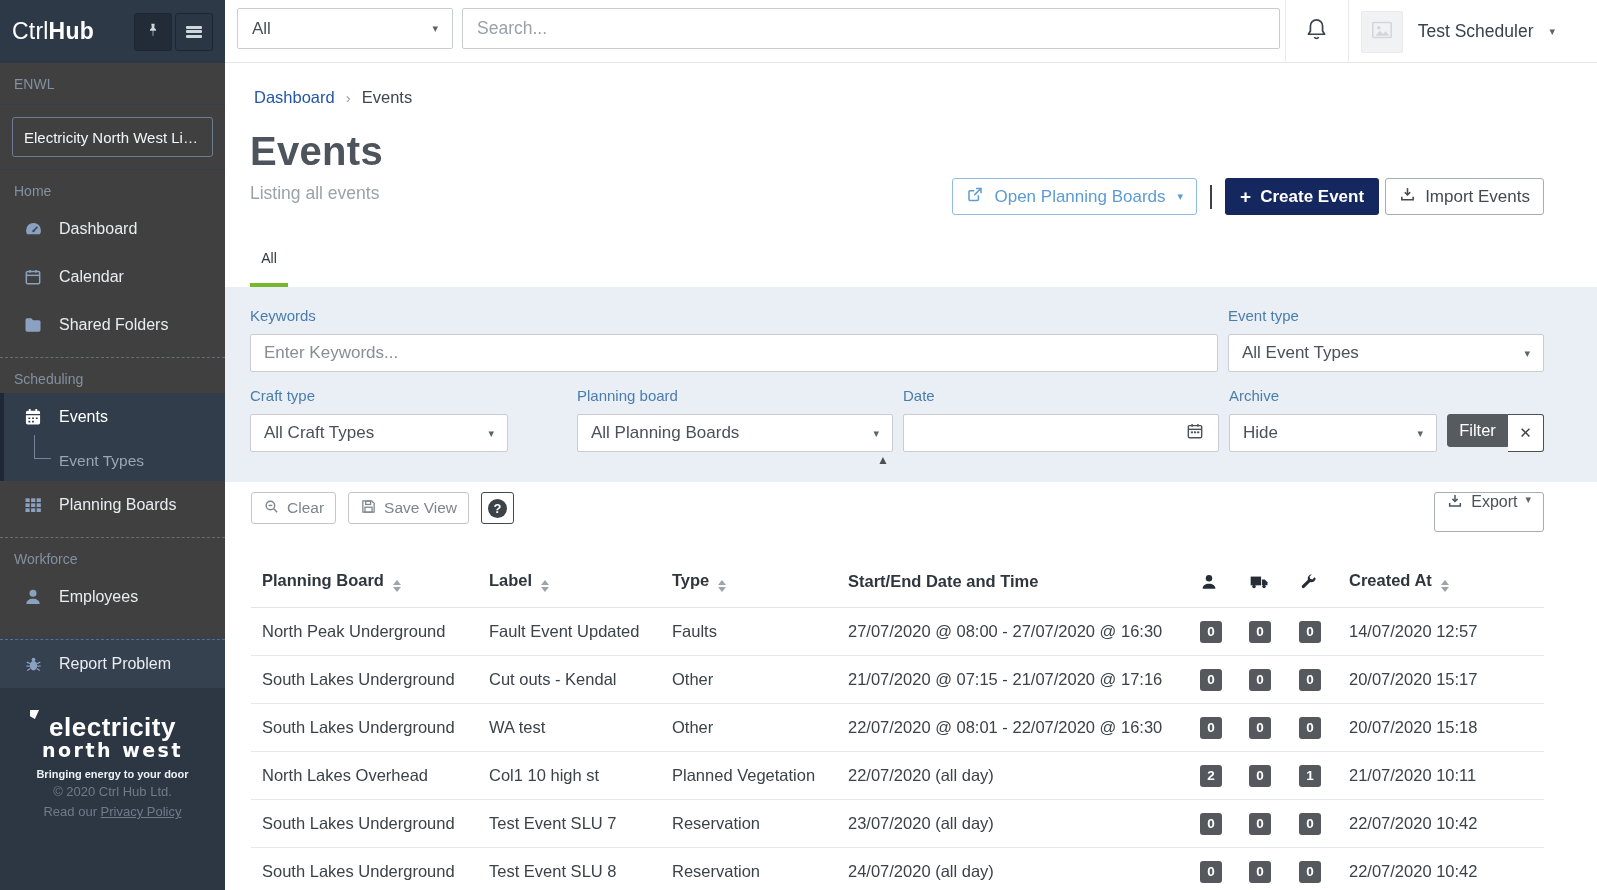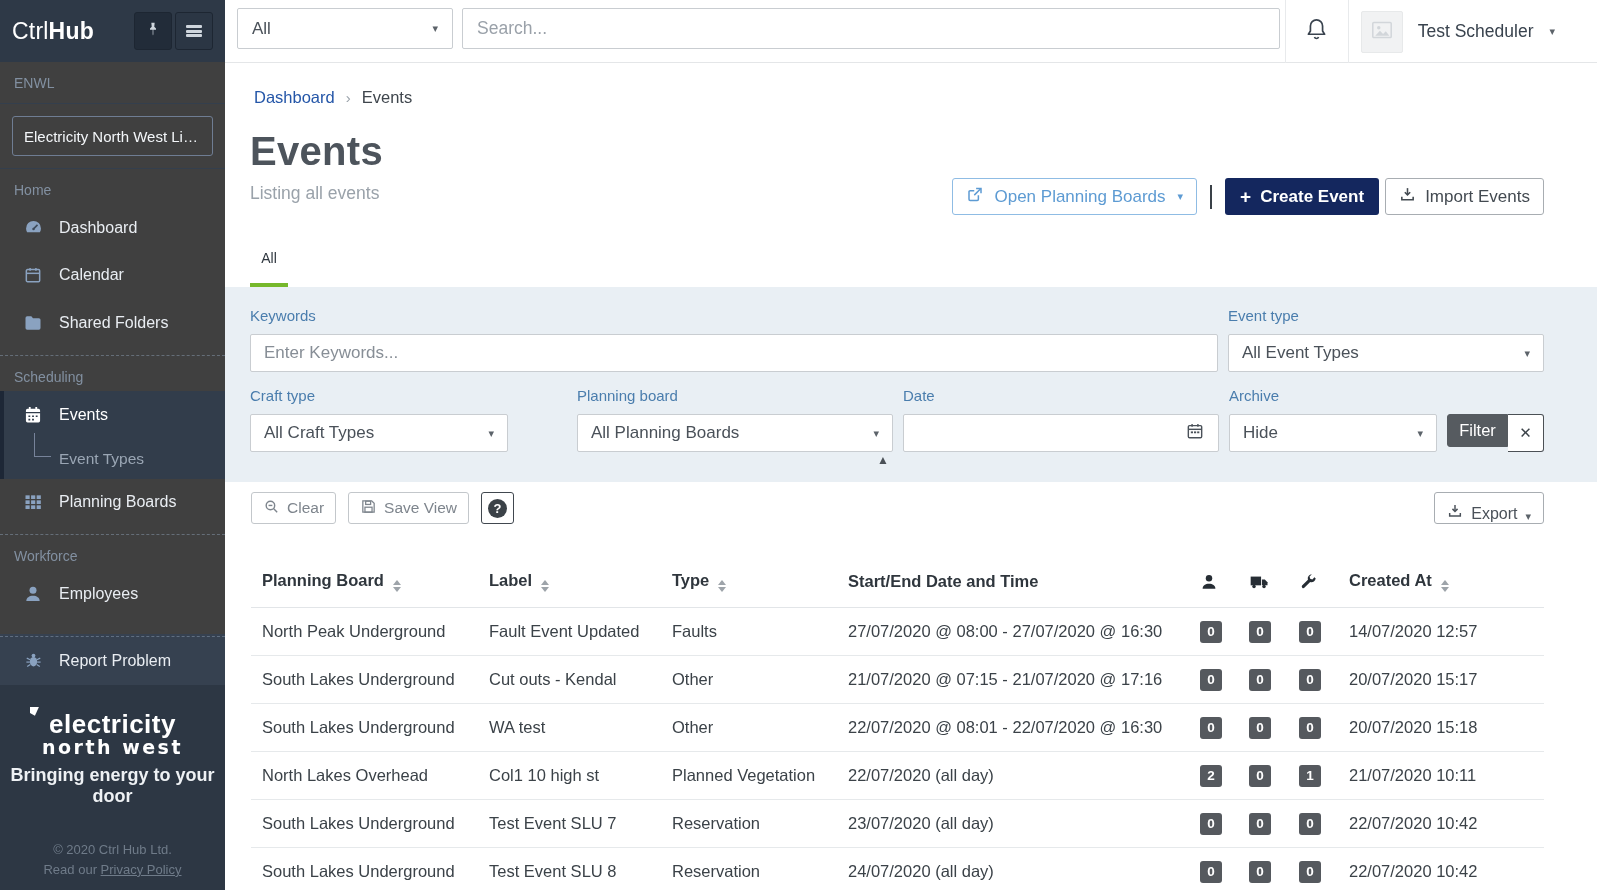--- a/index.html
+++ b/index.html
@@ -29,22 +29,22 @@
   .sb-active-block .sb-item { padding-left:18px; color:#fff; }
   .sb-active-block .sb-item .ico { color:#fff; }
   .sb-subitem { height:40px; display:flex; align-items:center; padding-left:55px; font-size:15.5px; color:#9aa6b4; position:relative; cursor:pointer; }
   .tree-elbow { position:absolute; left:30px; top:-6px; width:17px; height:24px; border-left:1px solid #77839a; border-bottom:1px solid #77839a; }
   .sb-lower { margin-top:16px; background:#364150; padding-top:2px; }
   .sb-footer { margin-top:auto; background:#2d3744; text-align:center; padding:26px 10px 10px; flex:1 0 auto; }
   .enw-logo { color:#fff; line-height:1; position:relative; display:inline-block; }
   .enw-flag { position:absolute; left:-12px; top:-4px; width:9px; height:9px; background:#fff; clip-path:polygon(0 0,100% 0,55% 100%,0 70%); }
   .enw-l1 { font-size:26px; font-weight:bold; letter-spacing:.5px; font-family:Liberation Sans, sans-serif;text-align:center; }
   .enw-l2 { font-size:19px; font-weight:bold; letter-spacing:2.5px; margin-top:1px; font-family:"DejaVu Sans",sans-serif; }
-  .enw-tag { font-size:18px; color:#eef1f4; margin-top:7px; font-weight:bold; }
-  .sb-copy { font-size:13px; color:#6f7b89; margin-top:33px; line-height:1.55; }
+  .enw-tag { font-size:11px; color:#eef1f4; margin-top:7px; font-weight:bold; }
+  .sb-copy { font-size:13px; color:#6f7b89; margin-top:2px; line-height:1.55; }
   .sb-copy a { color:#6f7b89; text-decoration:underline; cursor:pointer; }
 
   
   .main { position:relative; flex:1; display:flex; flex-direction:column; }
   .topbar { position:relative; height:63px; min-height:63px; background:#fff; border-bottom:1px solid #e4e6e8; }
   .scope-select { position:absolute; left:12px; top:8px; width:216px; height:41px; border:1px solid #c9cdd1; border-radius:2px; display:flex; align-items:center; padding:0 14px; font-size:17px; color:#4a5159; cursor:pointer; }
   .scope-select .caret { margin-left:auto; }
   .caret { font-size:11px; color:#5c636a; }
   .search-box { position:absolute; left:237px; top:8px; width:818px; height:41px; border:1px solid #c9cdd1; border-radius:2px; display:flex; align-items:center; }
   .search-box input { border:0; outline:0; width:100%; padding:0 14px; font-size:17.5px; color:#4a5159; font-family:inherit; background:transparent; }
@@ -88,21 +88,21 @@
   .btn-filter { position:absolute; left:1222px; top:127px; width:61px; height:33px; background:#565b60; color:#fff; border:1px solid #565b60; border-radius:3px 0 0 3px; font-size:16.5px; display:flex; align-items:center; justify-content:center; cursor:pointer; }
   .btn-filter-x { position:absolute; left:1283px; top:127px; width:36px; height:38px; background:#fff; border:1px solid #4b5055; border-left:0; border-radius:0 3px 3px 0; color:#3b4248; font-weight:bold; font-size:15px; display:flex; align-items:center; justify-content:center; cursor:pointer; }
   .fp-collapse { position:absolute; left:652px; top:166px; font-size:12px; color:#4b5157; cursor:pointer; }
 
   
   .toolbar { position:absolute; top:419px; left:26px; right:53px; height:51px; }
   .tb-left { position:absolute; left:0; top:10px; display:flex; gap:12px; }
   .sbtn { height:32px; display:flex; align-items:center; gap:7px; background:#fff; border:1px solid #c3c7cb; border-radius:3px; padding:0 11px; font-size:15.5px; color:#7e858d; cursor:pointer; }
   .sbtn-help { border-color:#41484f; padding:0 6px; }
   .qmark { width:19px; height:19px; border-radius:50%; background:#3b4248; color:#fff; font-size:13px; font-weight:bold; display:flex; align-items:center; justify-content:center; }
-  .btn-export { position:absolute; right:0; top:10px; height:32px; display:flex; align-items:flex-end; gap:8px; background:#fff; border:1px solid #a8adb2; border-radius:3px; padding:0 12px; font-size:16px; color:#4a5159; cursor:pointer; }
+  .btn-export { position:absolute; right:0; top:10px; height:40px; display:flex; align-items:flex-start; gap:8px; background:#fff; border:1px solid #a8adb2; border-radius:3px; padding:0 12px; font-size:16px; color:#4a5159; cursor:pointer; }
 
   
   .events-table { position:absolute; top:491px; left:26px; width:1293px; }
   table { border-collapse:collapse; width:100%; table-layout:fixed; }
   thead th { padding:17px 11px 15px; font-size:16.5px; font-weight:bold; color:#2f363d; text-align:left; border-bottom:1px solid #e2e5e8; white-space:nowrap; }
   thead th .hico { color:#262d34; }
   tbody td { padding:0 11px; height:48px; font-size:16.5px; color:#3b4248; border-bottom:1px solid #e6e9eb; white-space:nowrap; overflow:hidden; }
   .sort { display:inline-flex; flex-direction:column; gap:2px; margin-left:9px; vertical-align:1px; }
   .sort i { display:block; width:0; height:0; border-left:4.5px solid transparent; border-right:4.5px solid transparent; }
   .sort .up { border-bottom:5px solid #9ea4aa; }

